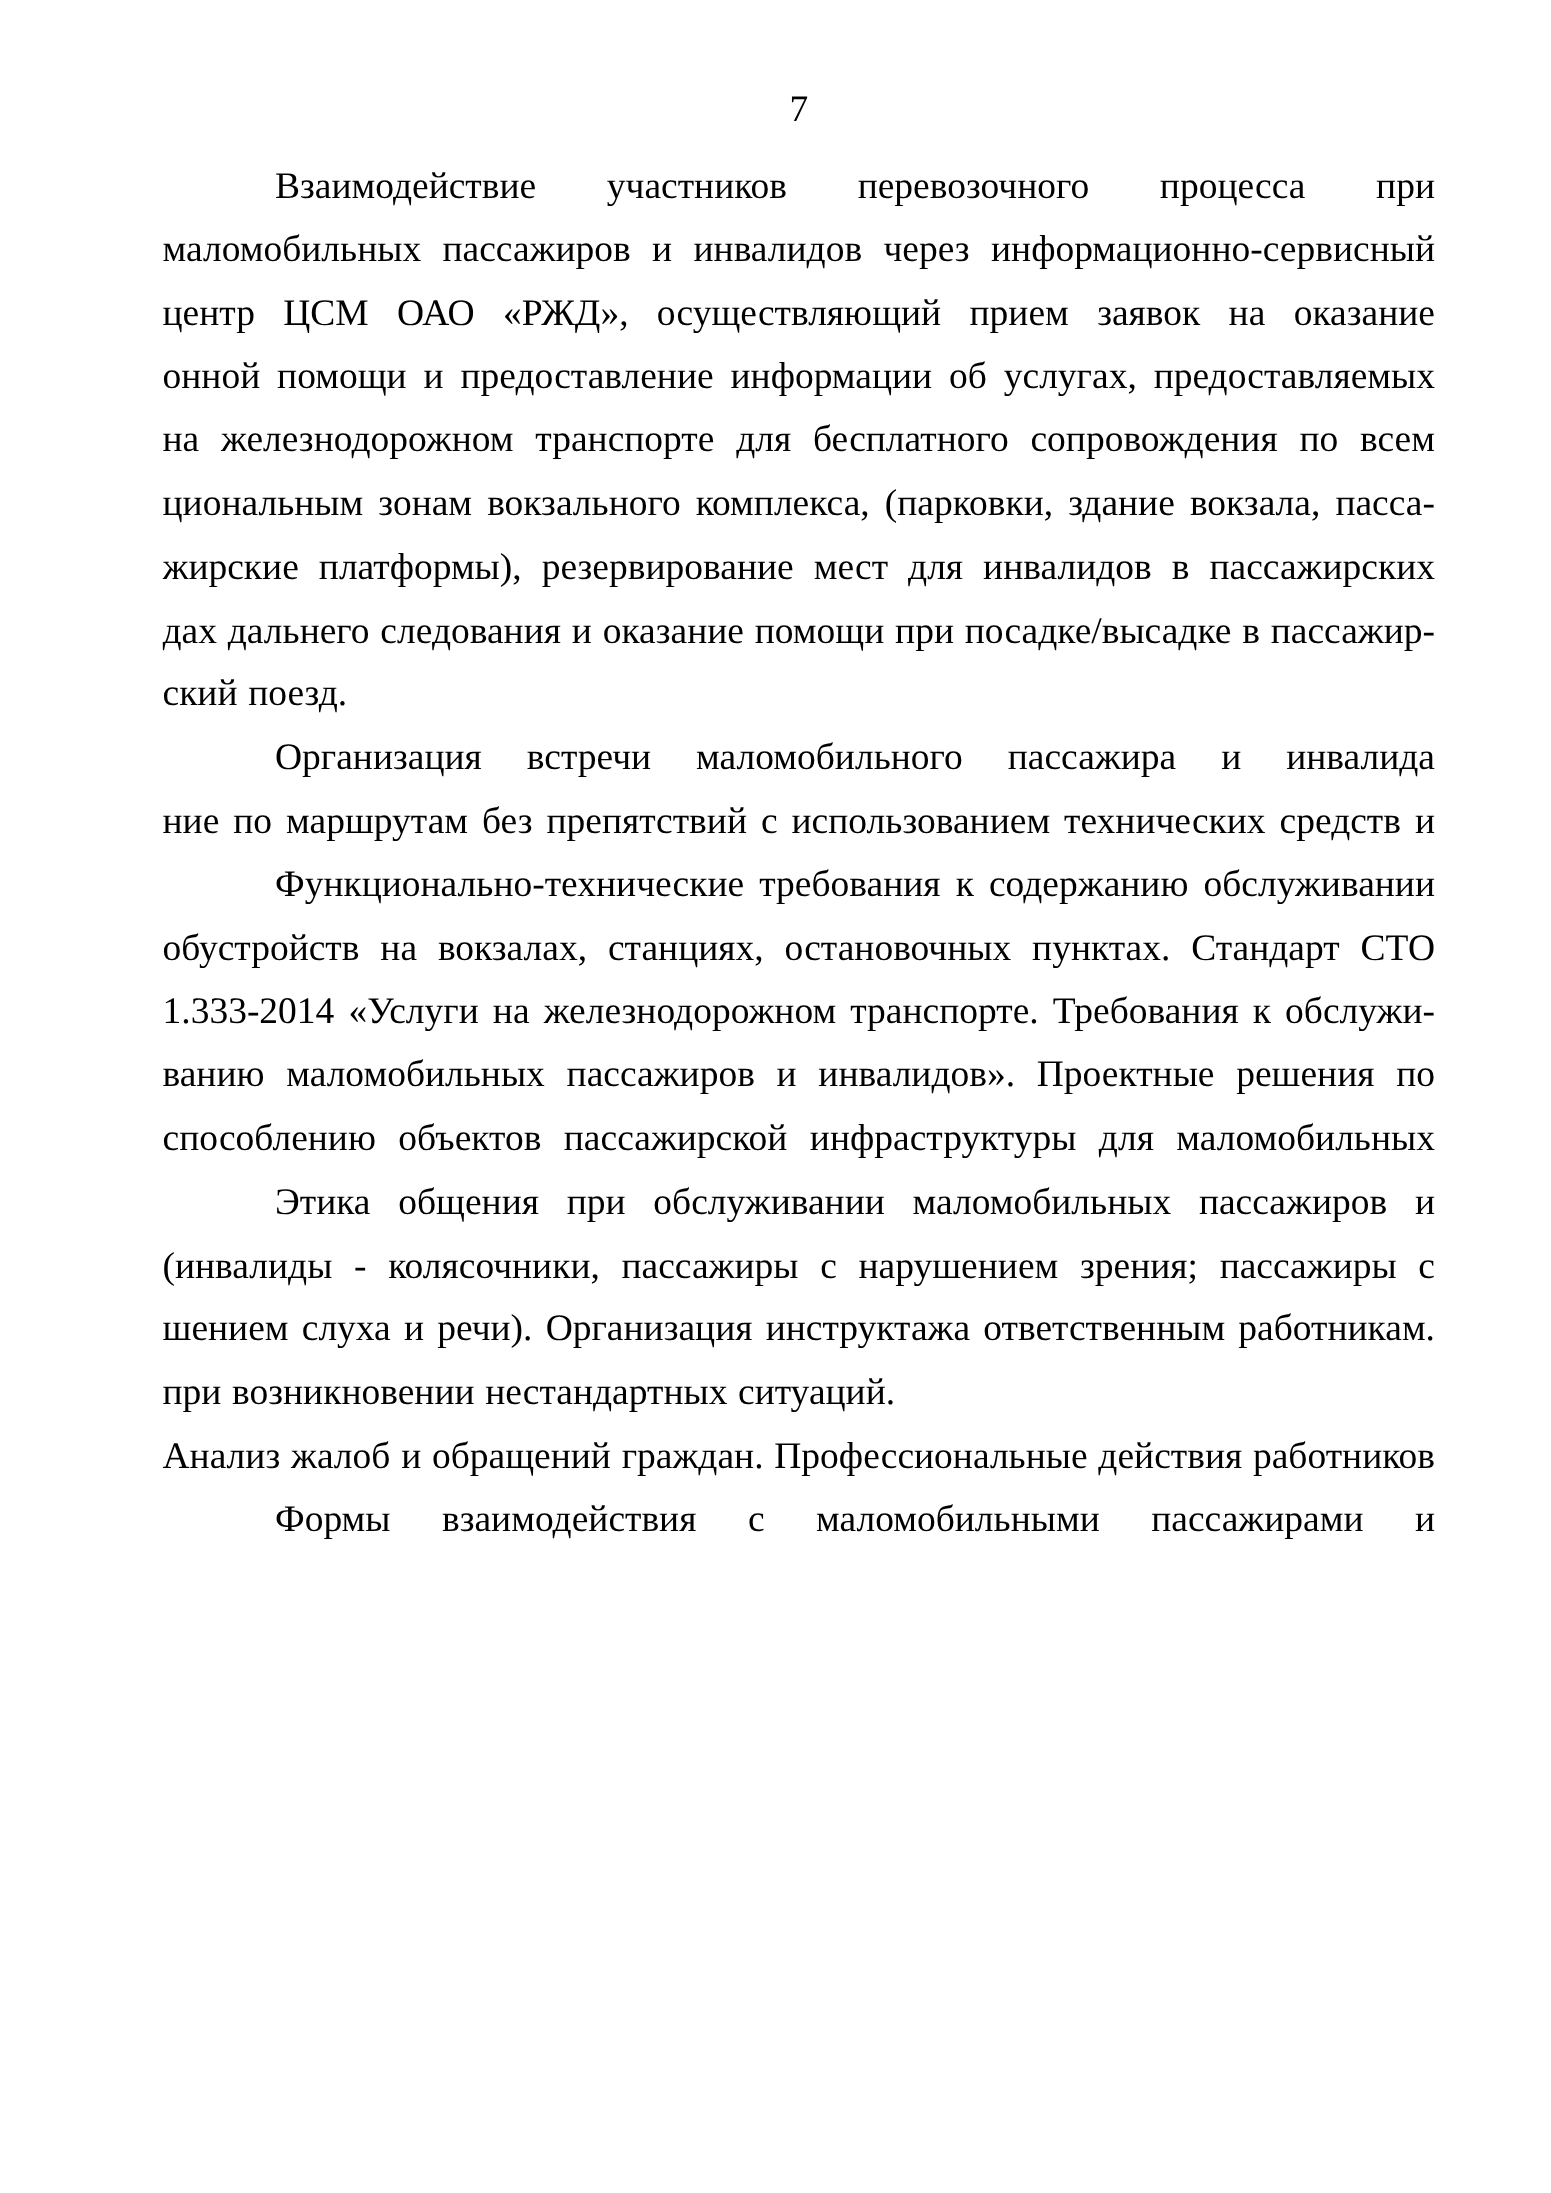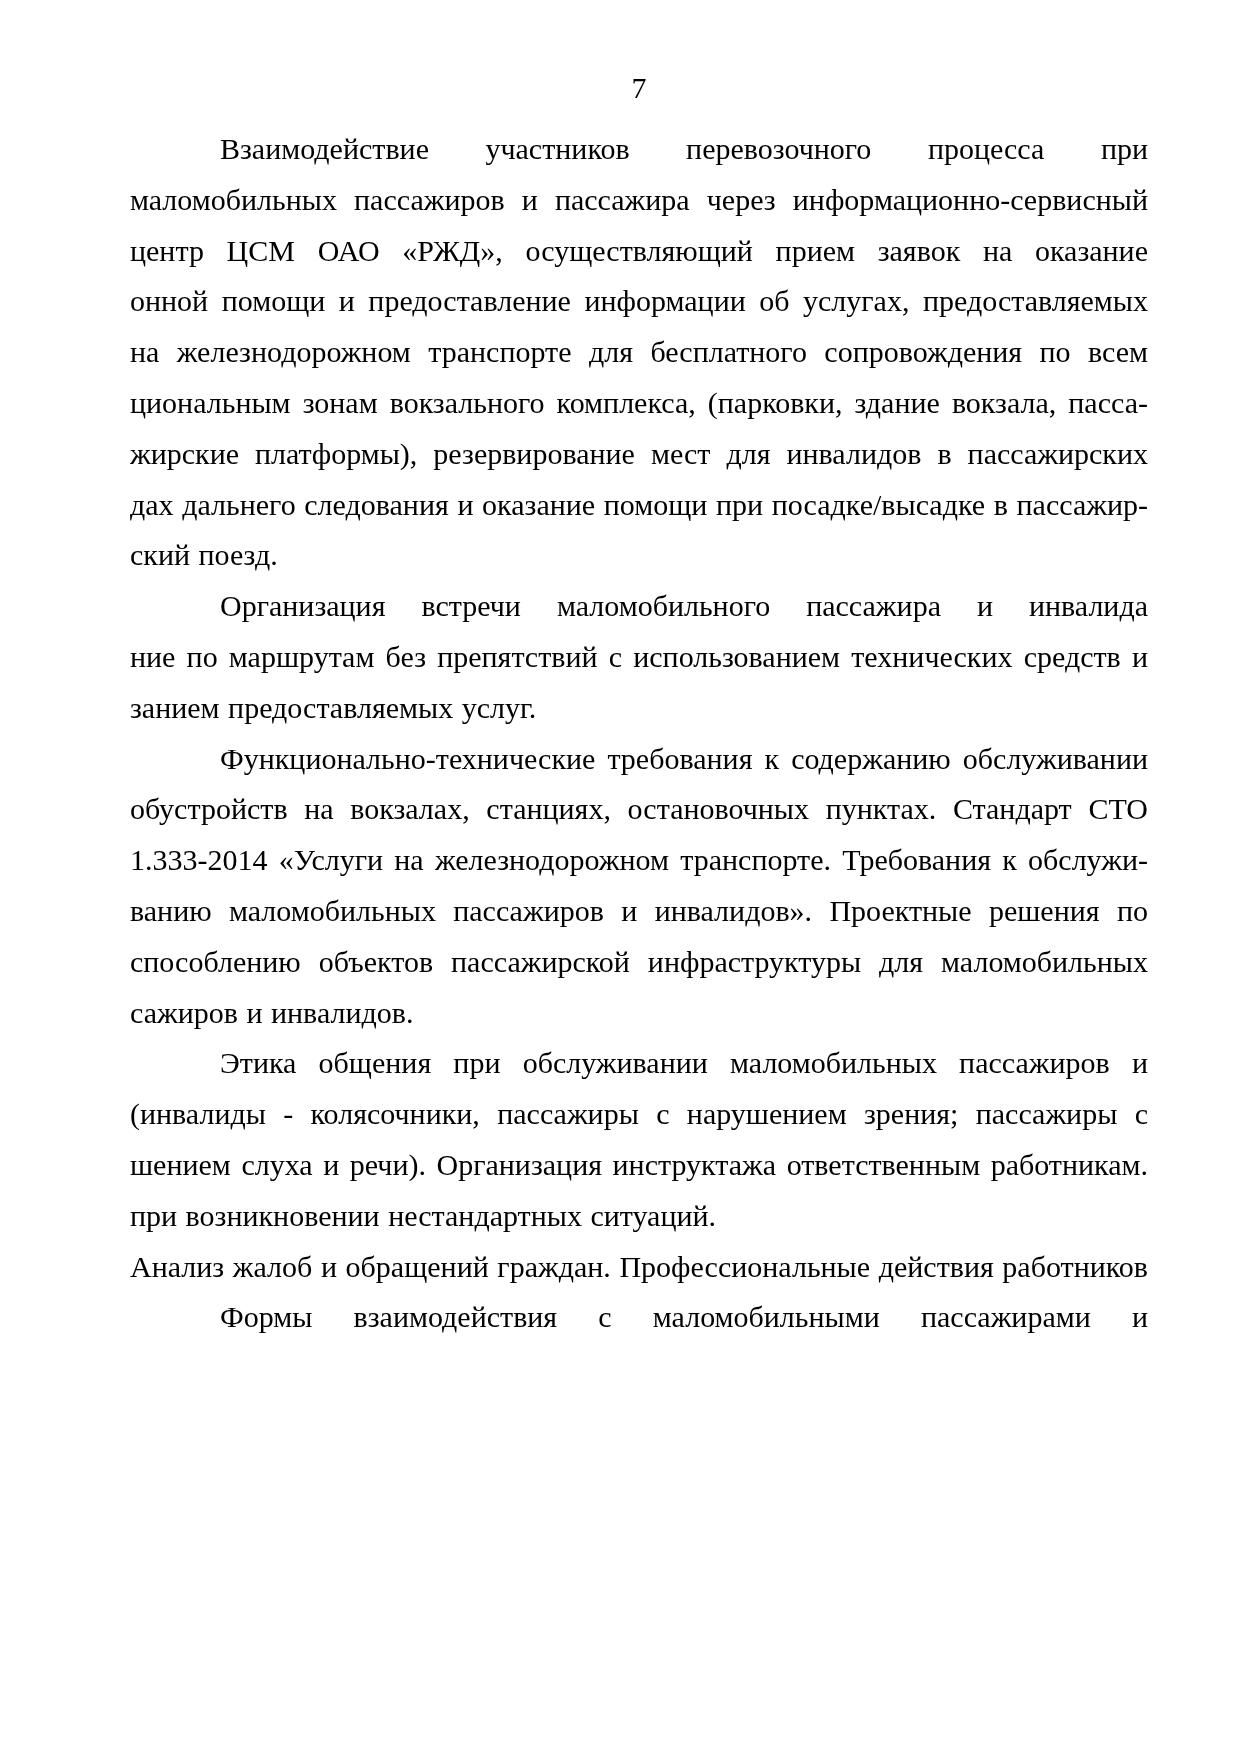--- a/index.html
+++ b/index.html
@@ -49,41 +49,39 @@
   }
 </style>
 </head>
 <body>
 
 <div class="page">
   <div class="page-number">7</div>
   <div class="doc-body" id="document-body">
       <div class="paragraph">
         <div class="line indent">Взаимодействие участников перевозочного процесса при обслуживании</div>
-        <div class="line">маломобильных пассажиров и пассажира через информационно-сервисный</div>
+        <div class="line">маломобильных пассажиров и инвалидов через информационно-сервисный</div>
         <div class="line">центр ЦСМ ОАО «РЖД», осуществляющий прием заявок на оказание ситуаци-</div>
         <div class="line">онной помощи и предоставление информации об услугах, предоставляемых им</div>
         <div class="line">на железнодорожном транспорте для бесплатного сопровождения по всем функ-</div>
         <div class="line">циональным зонам вокзального комплекса, (парковки, здание вокзала, пасса-</div>
         <div class="line">жирские платформы), резервирование мест для инвалидов в пассажирских поез-</div>
         <div class="line">дах дальнего следования и оказание помощи при посадке/высадке в пассажир-</div>
         <div class="line align-left">ский поезд.</div>
       </div>
       <div class="paragraph">
         <div class="line indent">Организация встречи маломобильного пассажира и инвалида сопровожде-</div>
         <div class="line">ние по маршрутам без препятствий с использованием технических средств и ока-</div>
-        <div class="line align-left">занием предоставляемых услуг.</div>
       </div>
       <div class="paragraph">
         <div class="line indent">Функционально-технические требования к содержанию обслуживании</div>
         <div class="line">обустройств на вокзалах, станциях, остановочных пунктах. Стандарт СТО РЖД</div>
         <div class="line">1.333-2014 «Услуги на железнодорожном транспорте. Требования к обслужи-</div>
         <div class="line">ванию маломобильных пассажиров и инвалидов». Проектные решения по при-</div>
         <div class="line">способлению объектов пассажирской инфраструктуры для маломобильных пас-</div>
-        <div class="line align-left">сажиров и инвалидов.</div>
       </div>
       <div class="paragraph">
         <div class="line indent">Этика общения при обслуживании маломобильных пассажиров и инвали-</div>
         <div class="line">(инвалиды - колясочники, пассажиры с нарушением зрения; пассажиры с нару-</div>
         <div class="line">шением слуха и речи). Организация инструктажа ответственным работникам.</div>
         <div class="line align-left">при возникновении нестандартных ситуаций.</div>
         <div class="line">Анализ жалоб и обращений граждан. Профессиональные действия работников</div>
       </div>
       <div class="paragraph">
         <div class="line indent">Формы взаимодействия с маломобильными пассажирами и инвалидами.</div>

